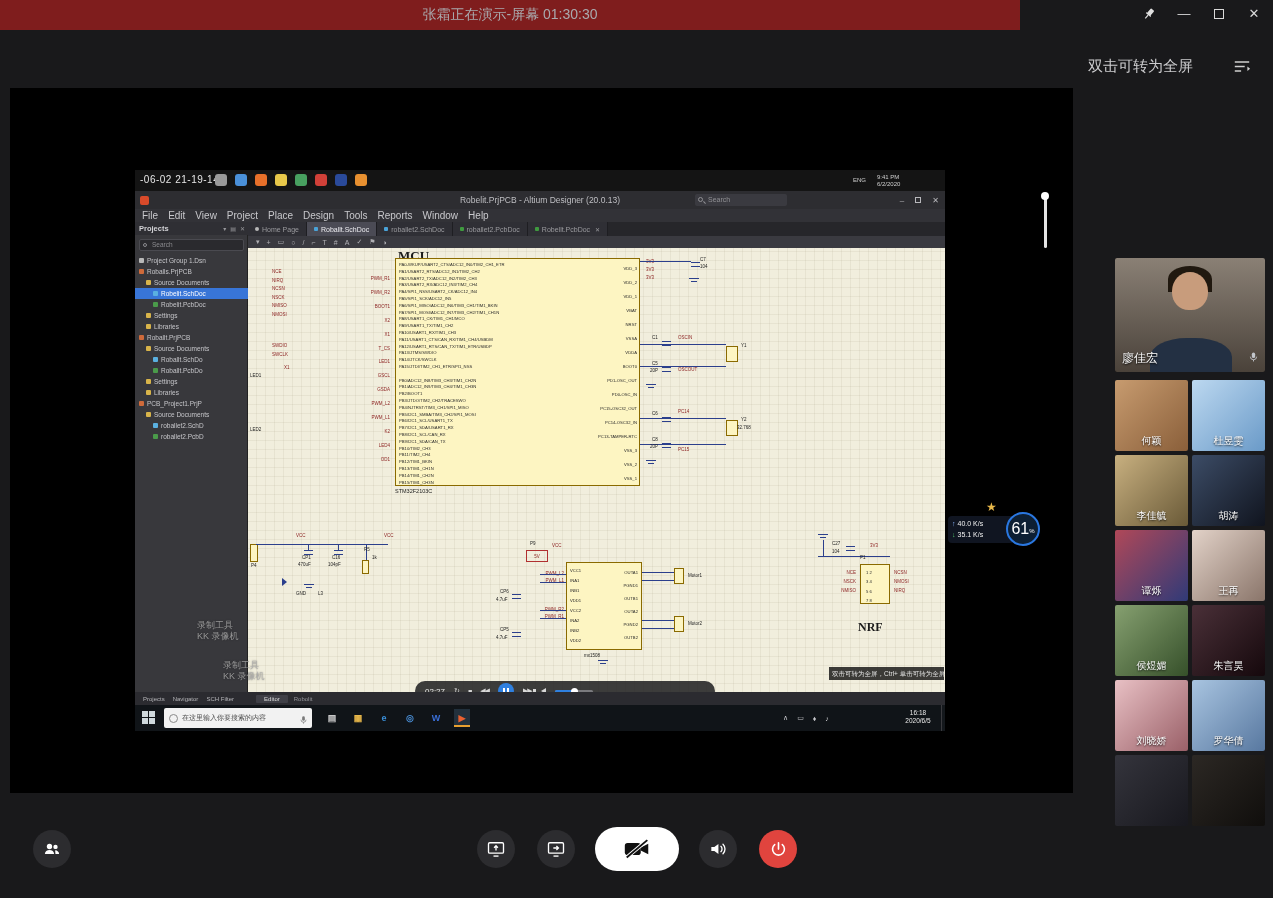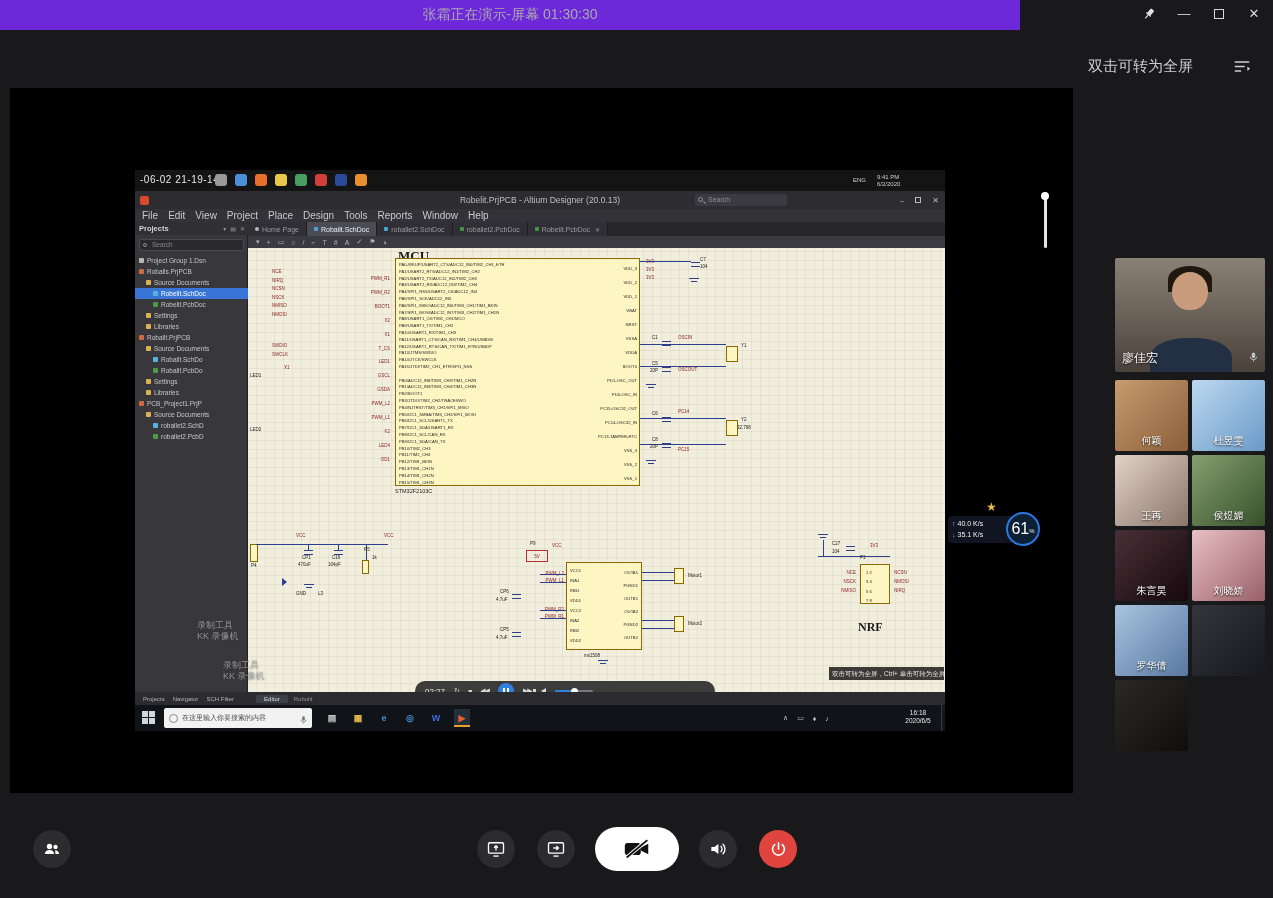--- a/index.html
+++ b/index.html
@@ -1,20 +1,20 @@
 <!DOCTYPE html>
 <html><head>
 <meta charset="utf-8">
 <style>
 *{margin:0;padding:0;box-sizing:border-box}
 html,body{width:1273px;height:898px;overflow:hidden}
 body{position:relative;background:#19191b;font-family:"Liberation Sans",sans-serif;-webkit-font-smoothing:antialiased}
 .abs{position:absolute}
 
-.titlebar{position:absolute;left:0;top:0;width:1020px;height:30px;background:#6d28d9;display:flex;align-items:center;justify-content:center}
+.titlebar{position:absolute;left:0;top:0;width:1020px;height:30px;background:#7f1d1d;display:flex;align-items:center;justify-content:center}
 .title-text{color:#a9a9ad;font-size:14px}
 .winctrl{position:absolute;right:10px;top:5px;display:flex;gap:17px;align-items:center;z-index:50}
 .winctrl .wbtn{color:#d9d9d9;font-size:13px;line-height:18px;cursor:default;display:flex;align-items:center;justify-content:center;width:18px;height:18px}
 .maxbox{width:10px;height:10px;border:1.5px solid #d9d9d9;display:inline-block}
 
 .sidebar{position:absolute;left:1085px;top:0;width:188px;height:898px;background:#19191b}
 .sb-title{position:absolute;left:3px;top:57px;font-size:15px;color:#cdcdcf}
 .sb-listicon{position:absolute;right:22px;top:59px}
 .ftile{position:absolute;left:30px;width:150px;border-radius:2px;overflow:hidden;background:#000}
 .ftile .pname{position:absolute;left:7px;bottom:5px;color:#fff;font-size:12px;text-shadow:0 1px 2px #000}
@@ -209,22 +209,31 @@
 
       <div class="ptile" style="--c1: #c79b6f; --c2: #8a5f3a;">
         <span class="pname">何颖</span>
       </div>
 
       <div class="ptile" style="--c1: #bcd8f0; --c2: #6a9ac8;">
         <span class="pname">杜昱雯</span>
       </div>
 
 
-
-
+      <div class="ptile" style="--c1: #c8b080; --c2: #6a5a38;">
+        <span class="pname">李佳毓</span>
+      </div>
+
+      <div class="ptile" style="--c1: #3c4c66; --c2: #10141e;">
+        <span class="pname">胡涛</span>
+      </div>
+
+      <div class="ptile" style="--c1: #b04858; --c2: #303a78;">
+        <span class="pname">谭烁</span>
+      </div>
 
       <div class="ptile" style="--c1: #e2d2c8; --c2: #8a756a;">
         <span class="pname">王再</span>
       </div>
 
       <div class="ptile" style="--c1: #86a070; --c2: #36502a;">
         <span class="pname">侯煜媚</span>
       </div>
 
       <div class="ptile" style="--c1: #4a3038; --c2: #15080c;">

